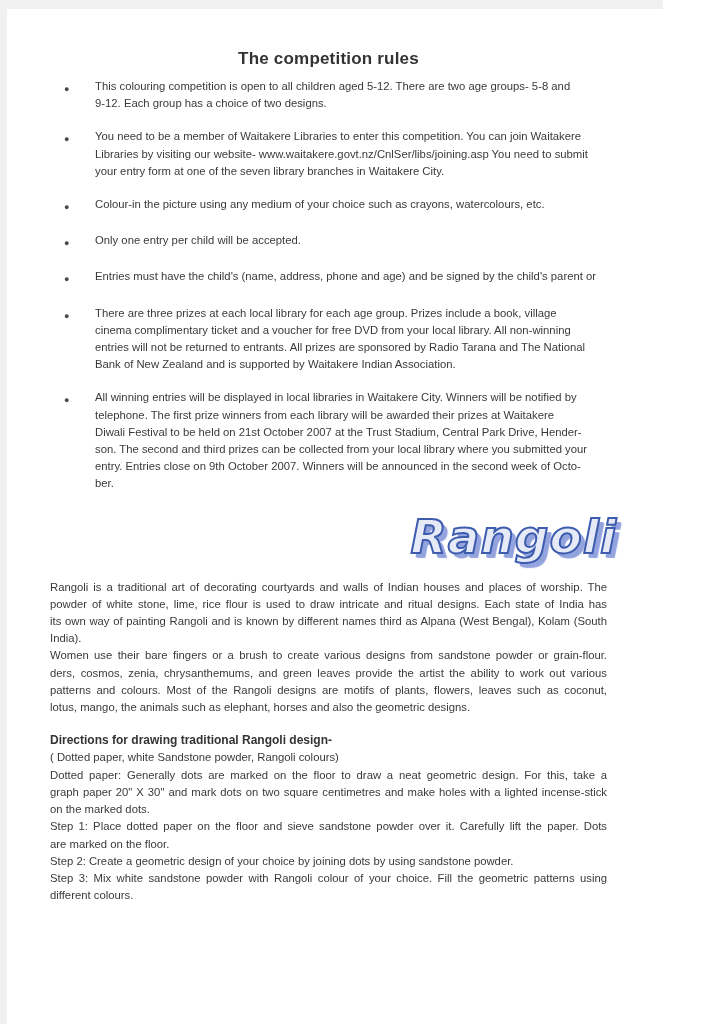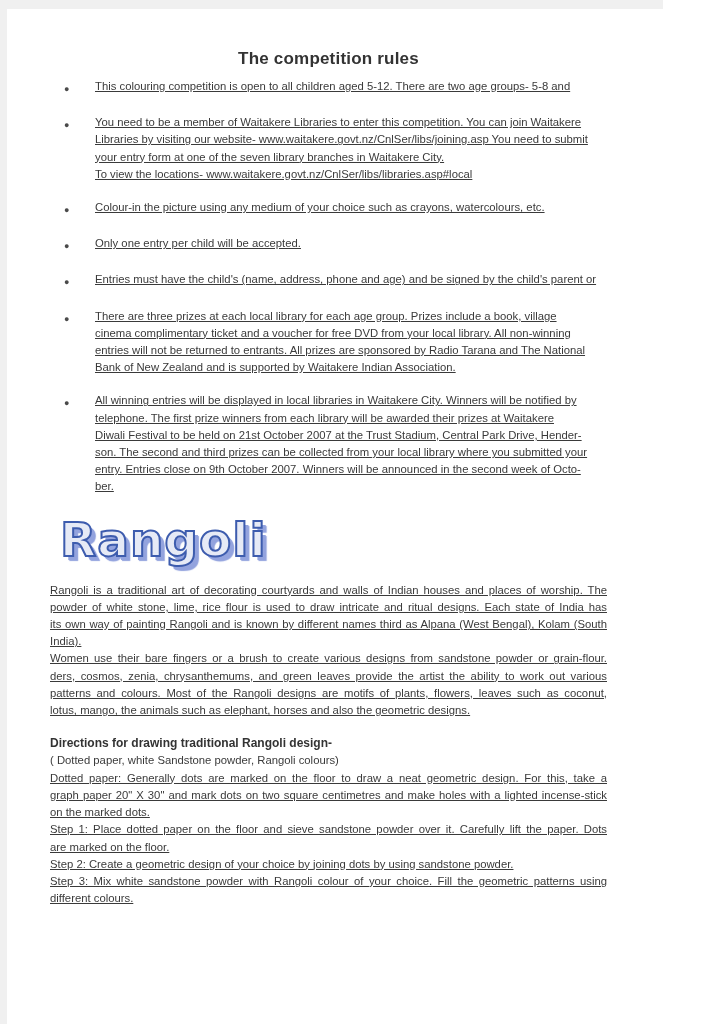--- a/index.html
+++ b/index.html
@@ -40,31 +40,31 @@
     font-size:9px;
     line-height:17.2px;
     color:#4a4a4a;
   }
   .rule-text{flex:1;min-width:0;}
 
   .line{
     font-size:11.3px;
     line-height:17.2px;
     color:var(--ink,#3a3a3a);
-    text-decoration:underline;
   }
   .lblock .line{text-align:left;}
   .jblock .line{text-align:justify;text-align-last:justify;}
   .jblock .line.last{text-align:justify;text-align-last:left;}
 
   .rangoli-wrap{
-    text-align:left;
+    text-align:right;
     margin:8px 0 10px 0;
     transform:translateX(10px);
     height:58px;
+    font-style:italic;
   }
   .rangoli{
     display:inline-block;
     font-family:"DejaVu Sans", sans-serif;
     font-size:47px;
     line-height:56px;
     font-weight:bold;
     letter-spacing:1px;
     color:var(--rangoli-fill,#e6eaf6);
     -webkit-text-stroke:2px var(--rangoli-outline,#3d5cae);
@@ -93,29 +93,29 @@
 
   <div class="content">
 
     <h1 class="doc-title">The competition rules</h1>
 
     <div class="rules">
       <div class="rule">
         <div class="dot-col"><span class="dot">●</span></div>
         <div class="rule-text lblock">
             <div class="line">This colouring competition is open to all children aged 5-12. There are two age groups- 5-8 and</div>
+            <div class="line last">9-12. Each group has a choice of two designs.</div>
           </div>
       </div>
       <div class="rule">
         <div class="dot-col"><span class="dot">●</span></div>
         <div class="rule-text lblock">
             <div class="line">You need to be a member of Waitakere Libraries to enter this competition. You can join Waitakere</div>
             <div class="line">Libraries by visiting our website- www.waitakere.govt.nz/CnlSer/libs/joining.asp You need to submit</div>
             <div class="line">your entry form at one of the seven library branches in Waitakere City.</div>
-            <div class="line last">To view the locations- www.waitakere.govt.nz/CnlSer/libs/libraries.asp#local</div>
           </div>
       </div>
       <div class="rule">
         <div class="dot-col"><span class="dot">●</span></div>
         <div class="rule-text lblock">
             <div class="line last">Colour-in the picture using any medium of your choice such as crayons, watercolours, etc.</div>
           </div>
       </div>
       <div class="rule">
         <div class="dot-col"><span class="dot">●</span></div>

